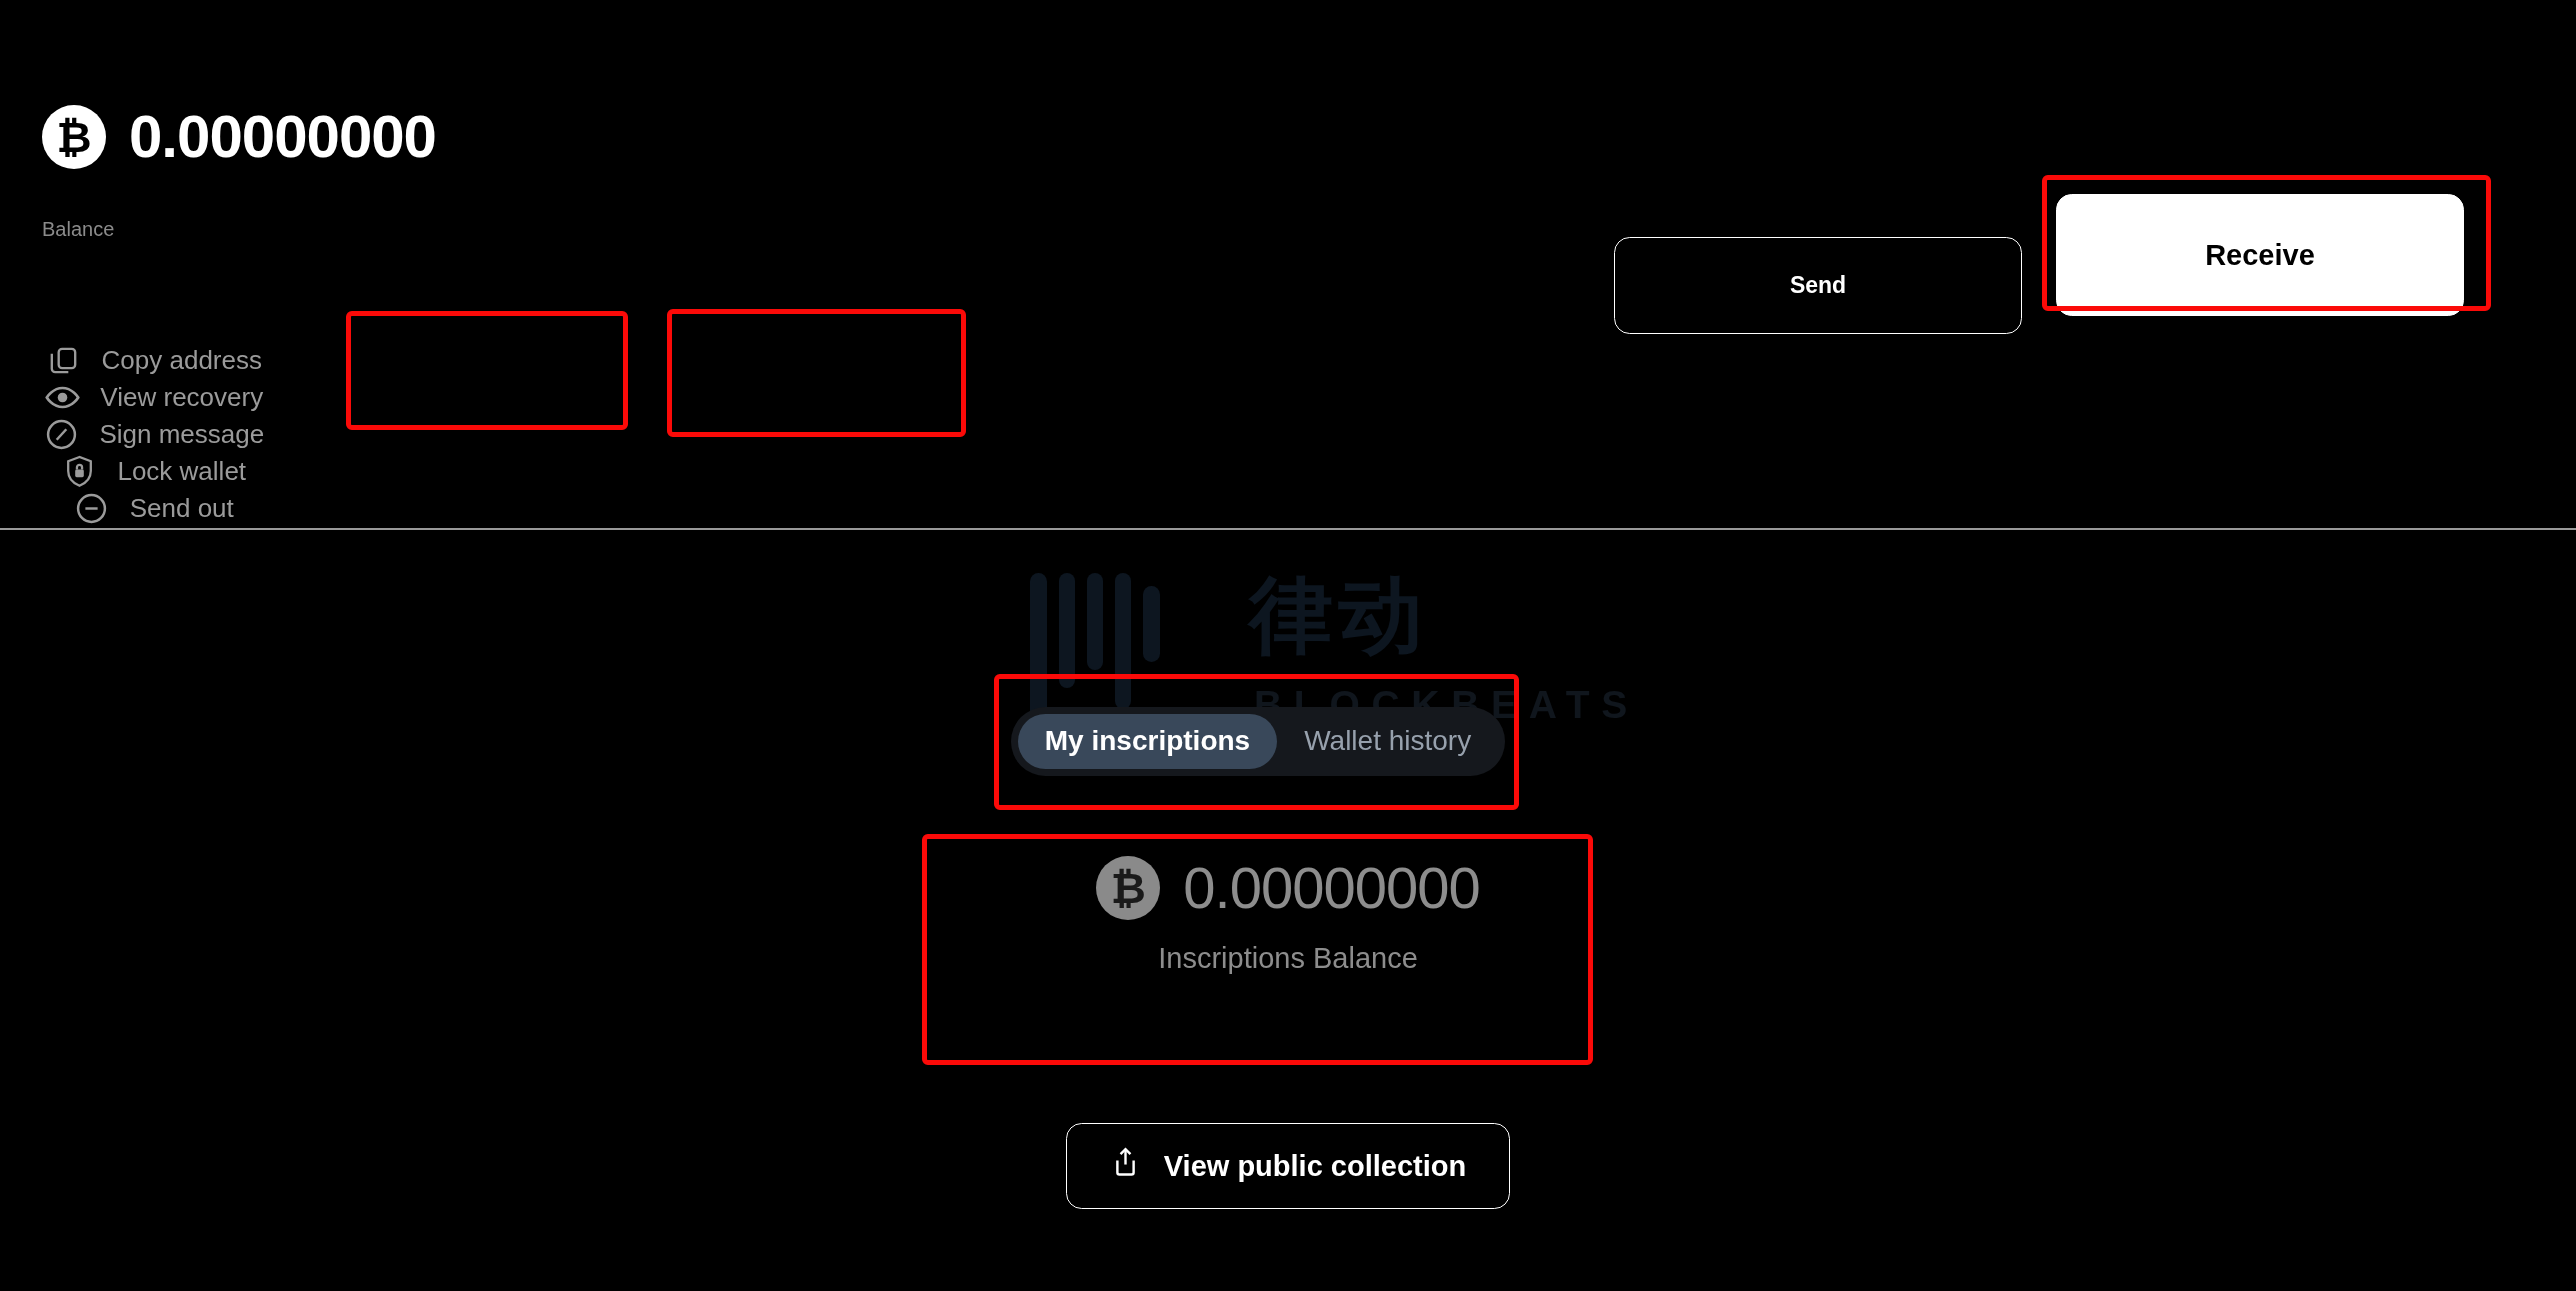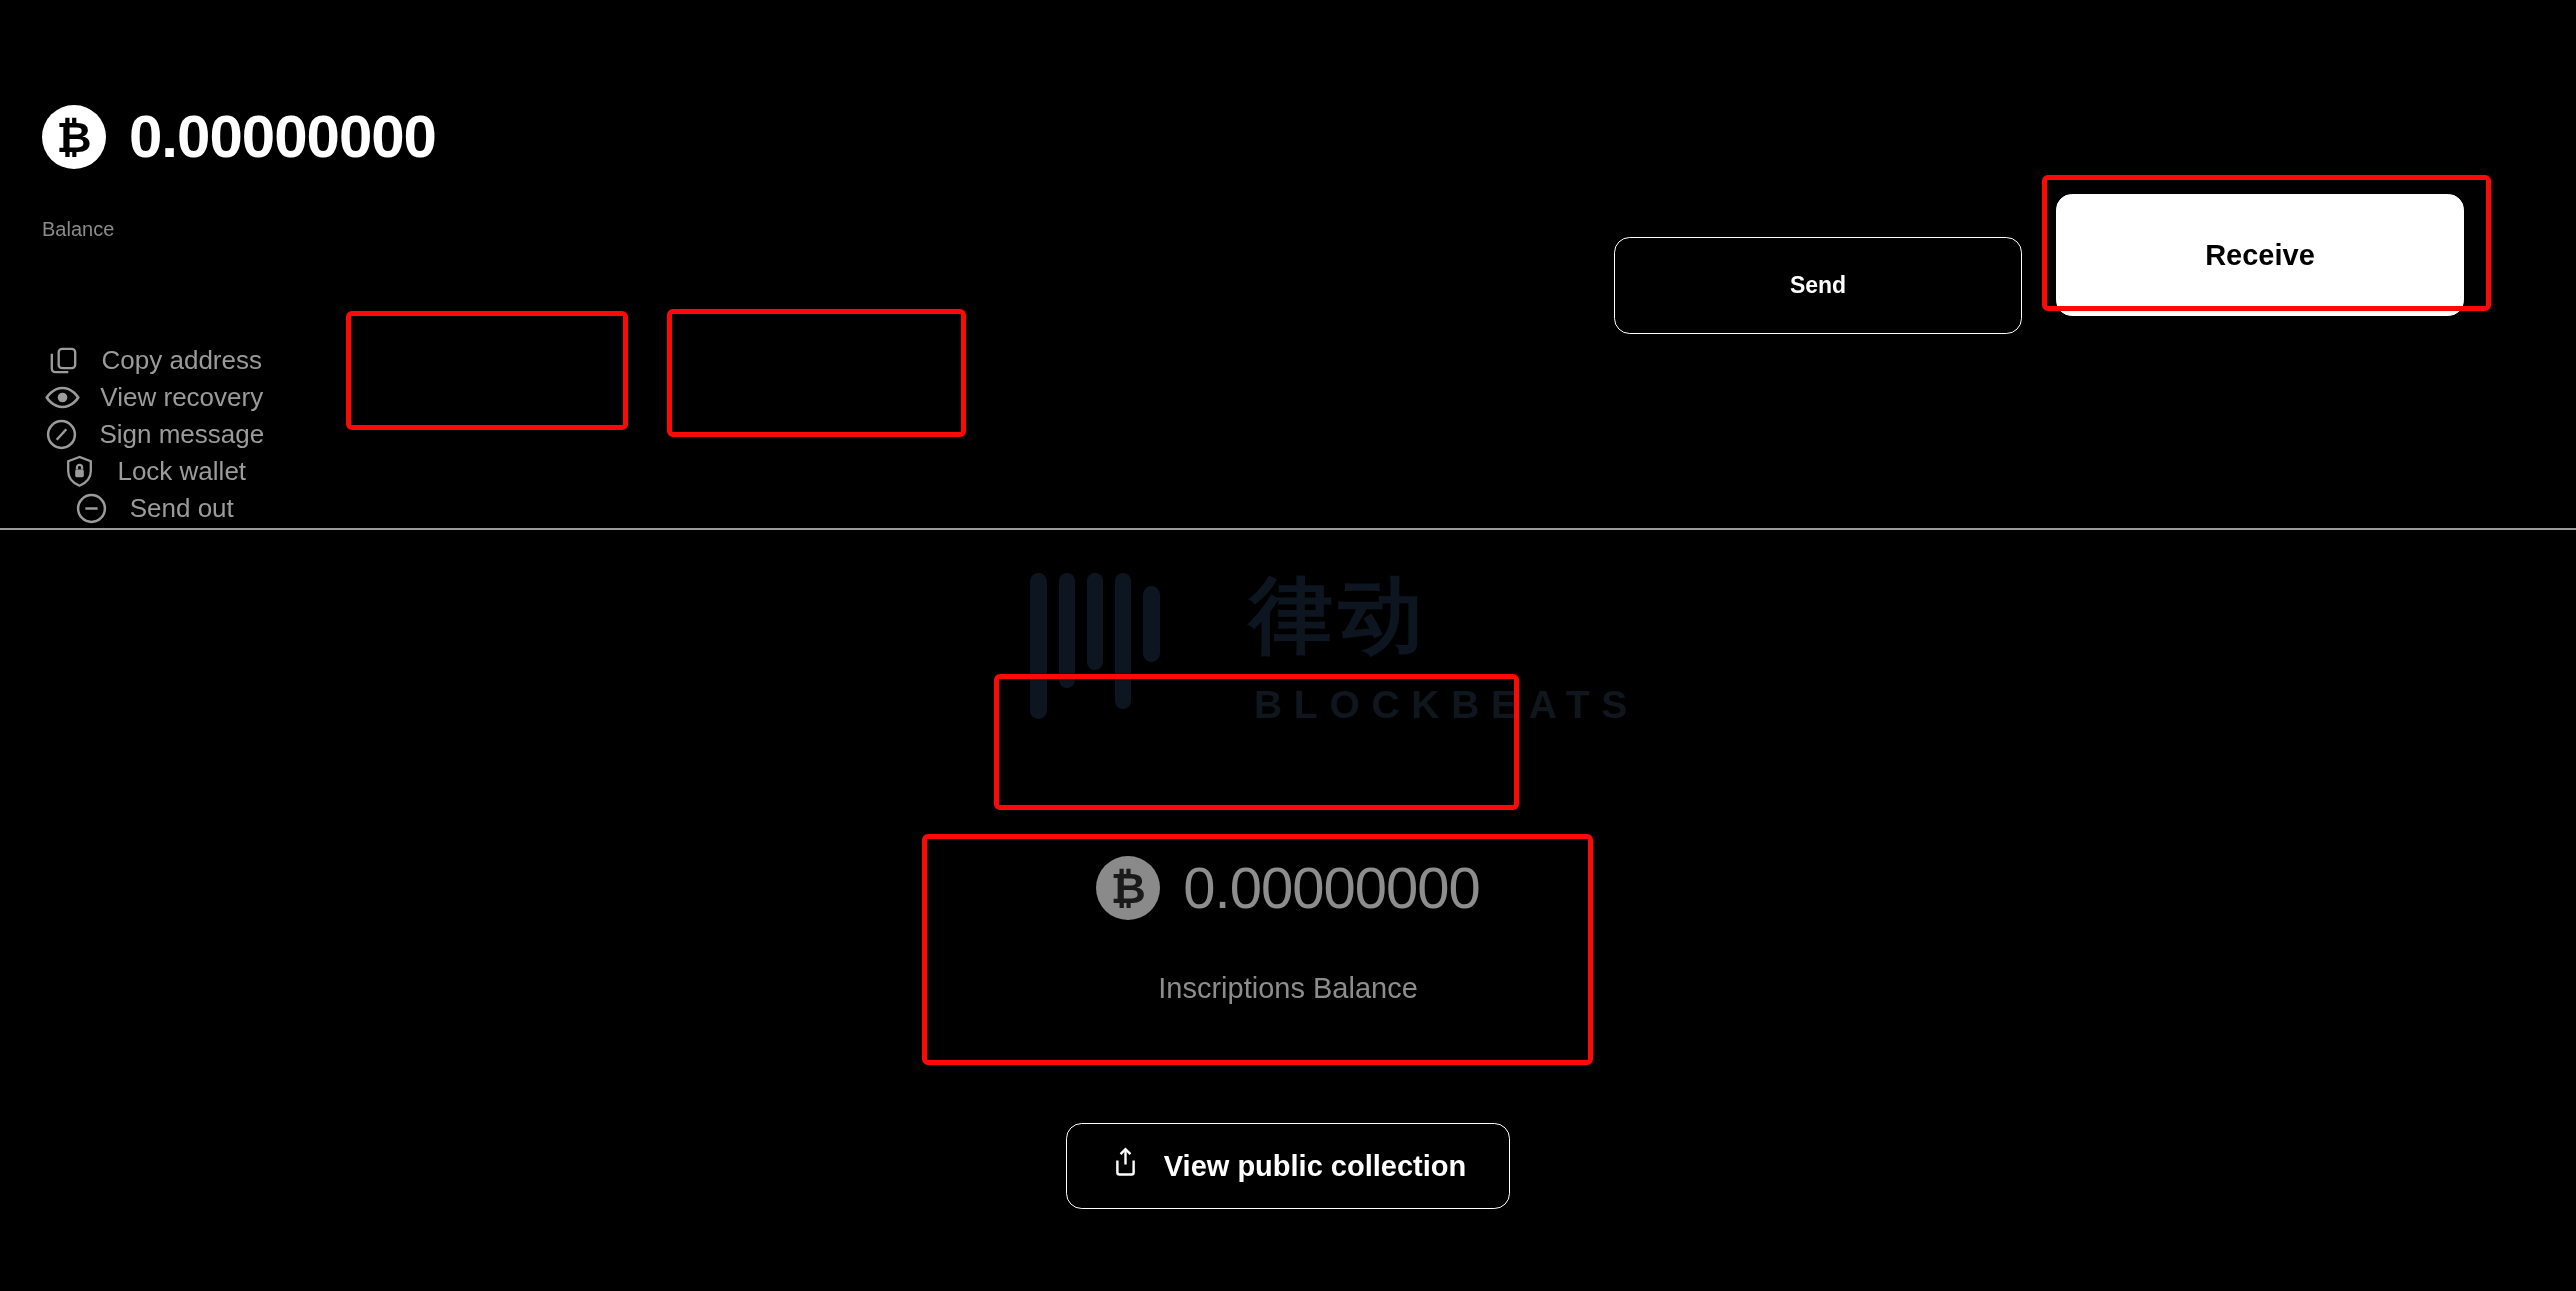--- a/index.html
+++ b/index.html
@@ -97,21 +97,21 @@
   .insc-wrap { position:absolute; left:0; top:856px; width:2576px; text-align:center; }
   .insc-row { display:inline-flex; align-items:center; gap:23px; }
   .btc-coin-gray {
     width:64px; height:64px; border-radius:50%;
     background:#8a8a8a; color:#1a1a1a;
     display:flex; align-items:center; justify-content:center;
     font-size:43px; font-weight:700; line-height:1;
     font-family:"DejaVu Sans", sans-serif;
   }
   .insc-amount { font-size:58px; font-weight:400; color:#8d8d8d; letter-spacing:-1px; line-height:1; }
-  .insc-label { margin-top:52px; font-size:29px; color:#8d8d8d; }
+  .insc-label { margin-top:22px; font-size:29px; color:#8d8d8d; }
 
   
   .vpc-wrap { position:absolute; left:0; top:1123px; width:2576px; text-align:center; }
   .vpc {
     display:inline-flex; align-items:center; justify-content:center; gap:23px;
     height:86px; padding:16px 43px; border-radius:15.6px;
     background:#000000; border:1.9px solid #ffffff; color:#ffffff;
     font-size:29px; font-weight:700; cursor:pointer;
   }
 
@@ -209,20 +209,26 @@
       <i style="height:146px"></i>
         <i style="height:115px"></i>
       <i style="height:97px"></i>
         <i style="height:136px"></i>
       <i style="height:76px; margin-top:13.6px"></i>
     </div>
     <div class="wm-text">律动</div>
     <div class="wm-sub">BLOCKBEATS</div>
   </div>
 
+  <div class="tabs-wrap">
+    <div class="tabs">
+      <div class="tab active">My inscriptions</div>
+      <div class="tab inactive">Wallet history</div>
+    </div>
+  </div>
 
   <div class="insc-wrap">
     <div class="insc-row">
       <div class="btc-coin-gray">₿</div>
       <div class="insc-amount">0.00000000</div>
     </div>
     <div class="insc-label">Inscriptions Balance</div>
   </div>
 
   <div class="vpc-wrap">

